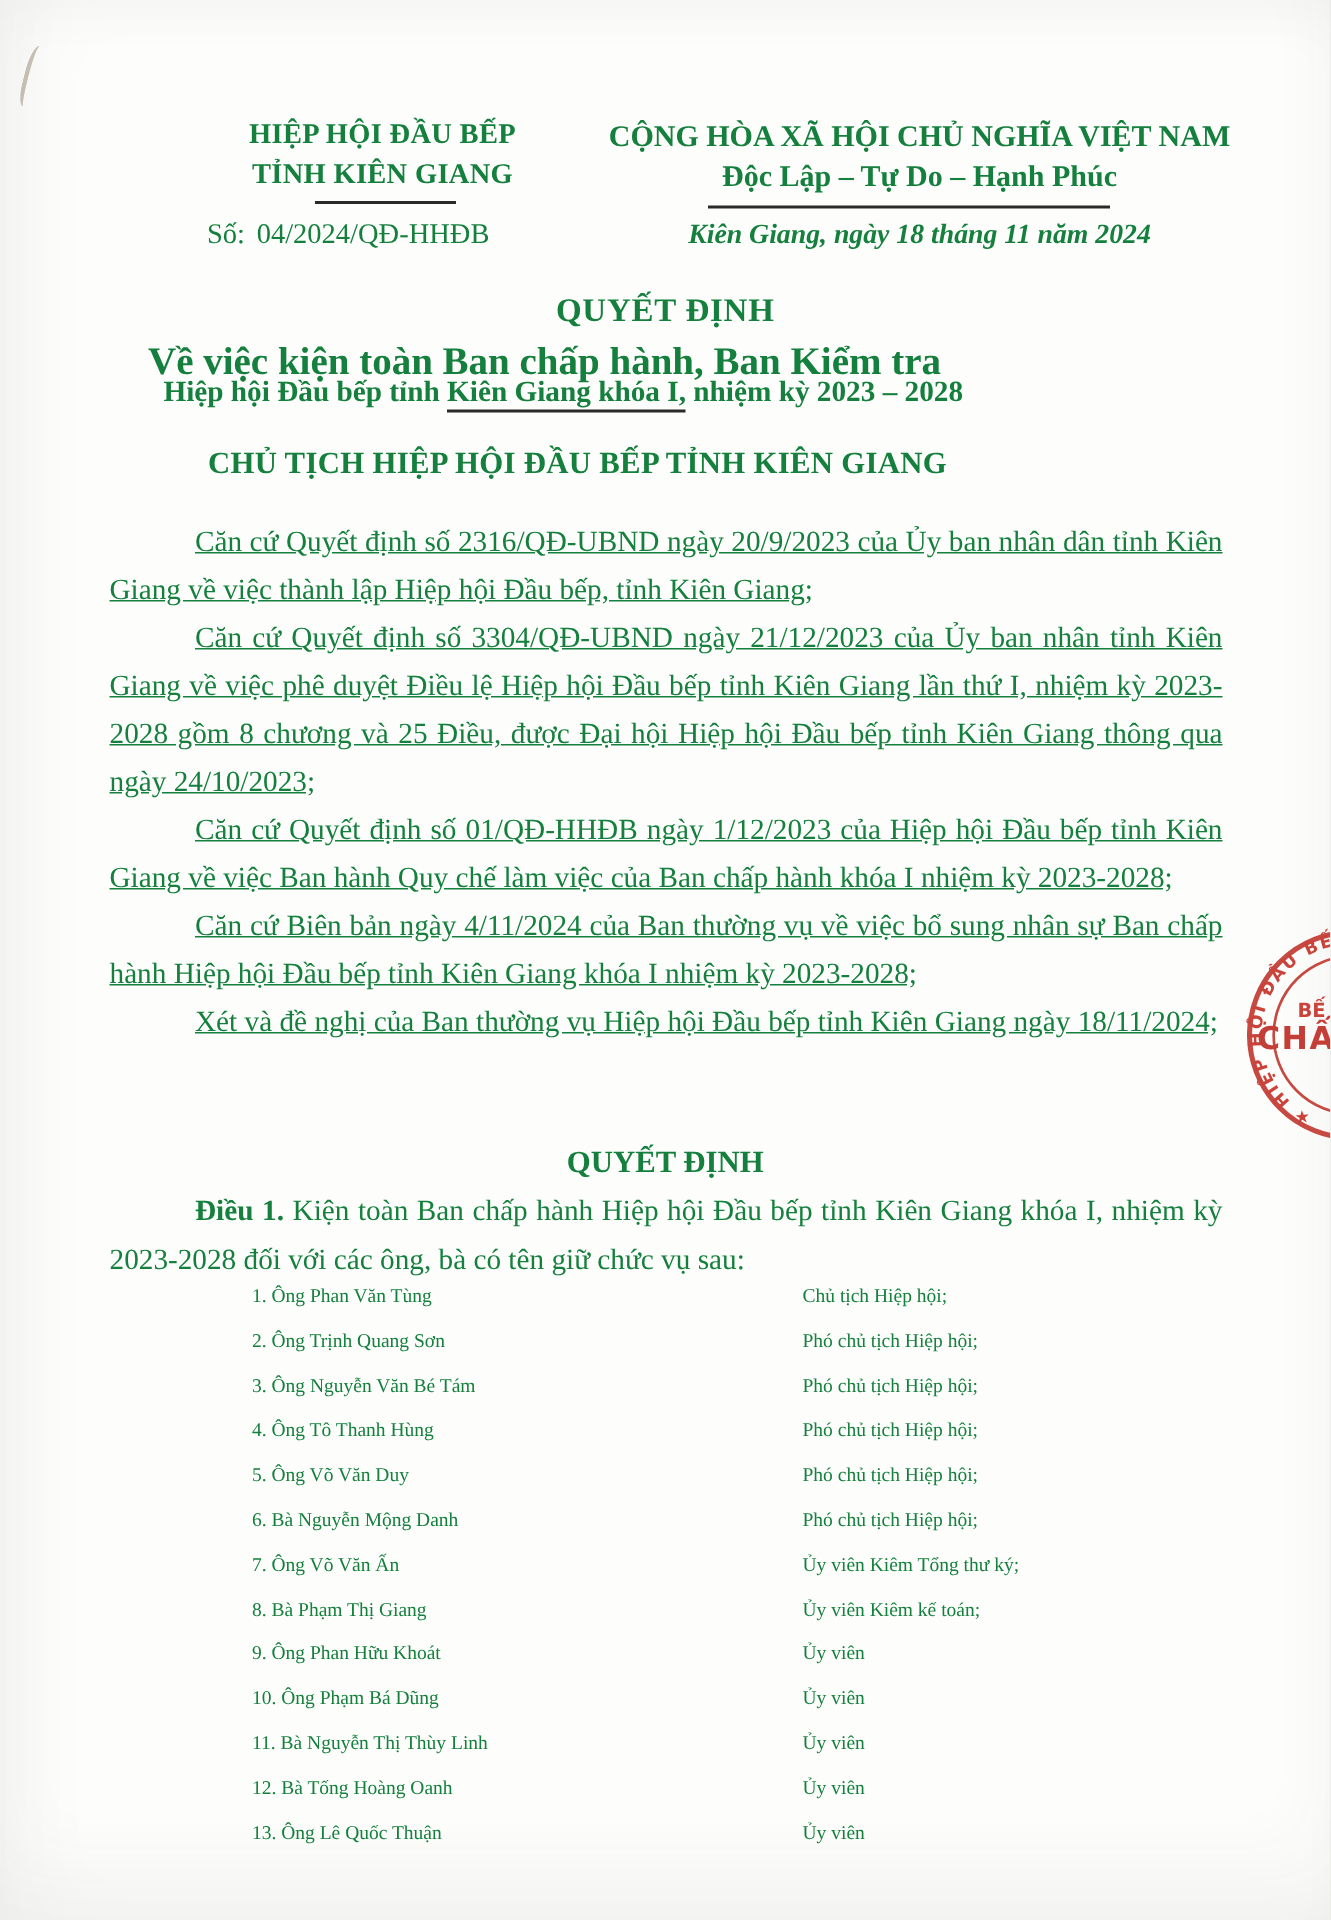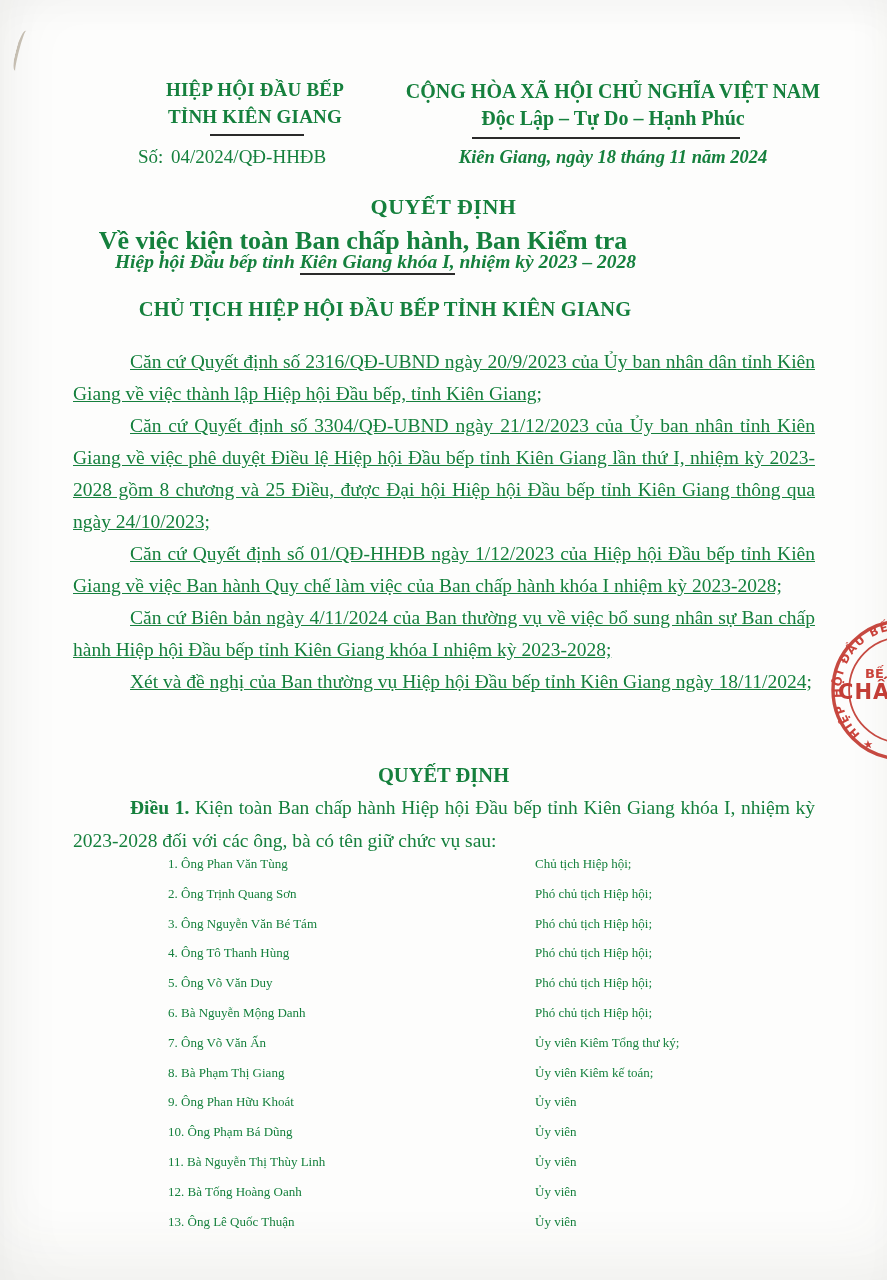--- a/index.html
+++ b/index.html
@@ -30,21 +30,21 @@
   .org-block{left:148px;top:76px;width:214px;font-size:19px;line-height:27px;letter-spacing:.2px;}
   .org-underline{left:210px;top:134px;width:94px;height:2px;background:#2a2a2a;}
   .doc-number{left:138px;top:146px;font-size:19px;word-spacing:3px;}
   .nat-block{left:403px;top:78px;width:420px;font-size:20px;line-height:27px;}
   .nat-line2{font-size:20px;}
   .nat-underline{left:472px;top:137px;width:268px;height:2px;background:#2a2a2a;}
   .place-date{left:403px;top:147px;width:420px;font-size:18.5px;font-style:italic;font-weight:700;}
   
   .t1{left:0;top:194px;width:887px;font-size:22px;letter-spacing:.5px;}
   .t2{left:0;top:226px;width:726px;font-size:26px;}
-  .t3{left:0;top:251px;width:751px;font-size:19.5px;font-style:italic;}
+  .t3{left:0;top:251px;width:751px;font-size:19.5px;}
   .t3 .u{border-bottom:2px solid #2a2a2a;padding-bottom:1px;}
   .t4{left:0;top:298px;width:770px;font-size:20.5px;letter-spacing:.2px;}
   
   .preamble{left:73px;top:346px;width:742px;font-size:19.5px;line-height:32px;text-align:justify;}
   .preamble p{margin:0;text-indent:57px;text-decoration:underline;}
   .heading2{left:0;top:764px;width:887px;font-size:20.5px;}
   .article{left:73px;top:792px;width:742px;font-size:19.5px;line-height:32.5px;text-align:justify;}
   .article p{margin:0;text-indent:57px;}
   
   .members{left:168px;top:856px;width:648px;font-size:13px;}

